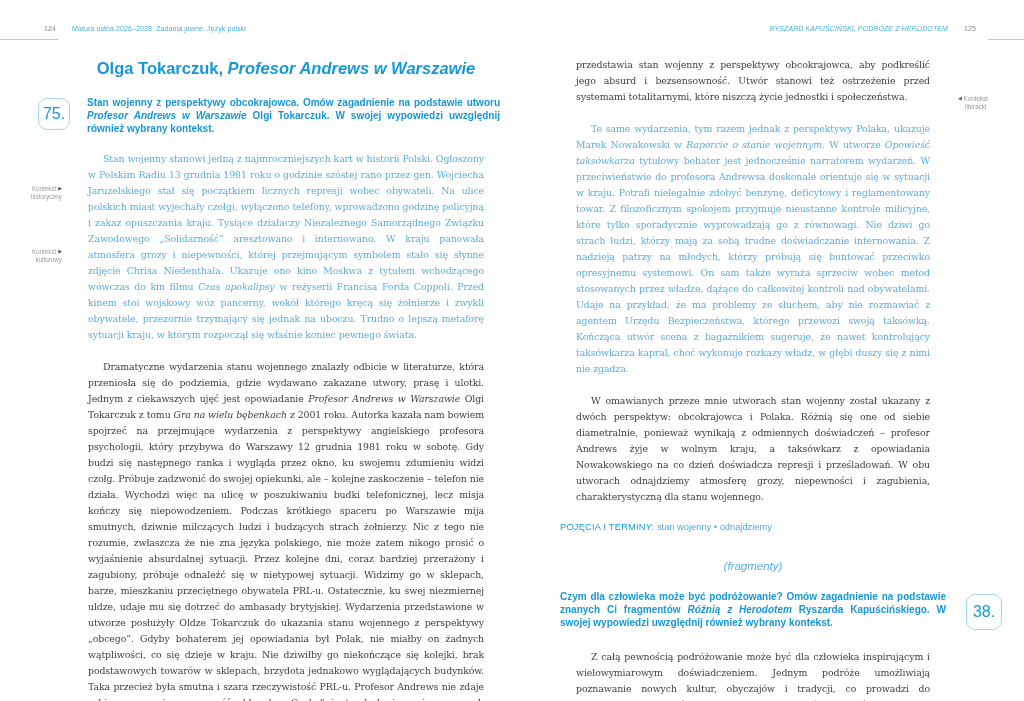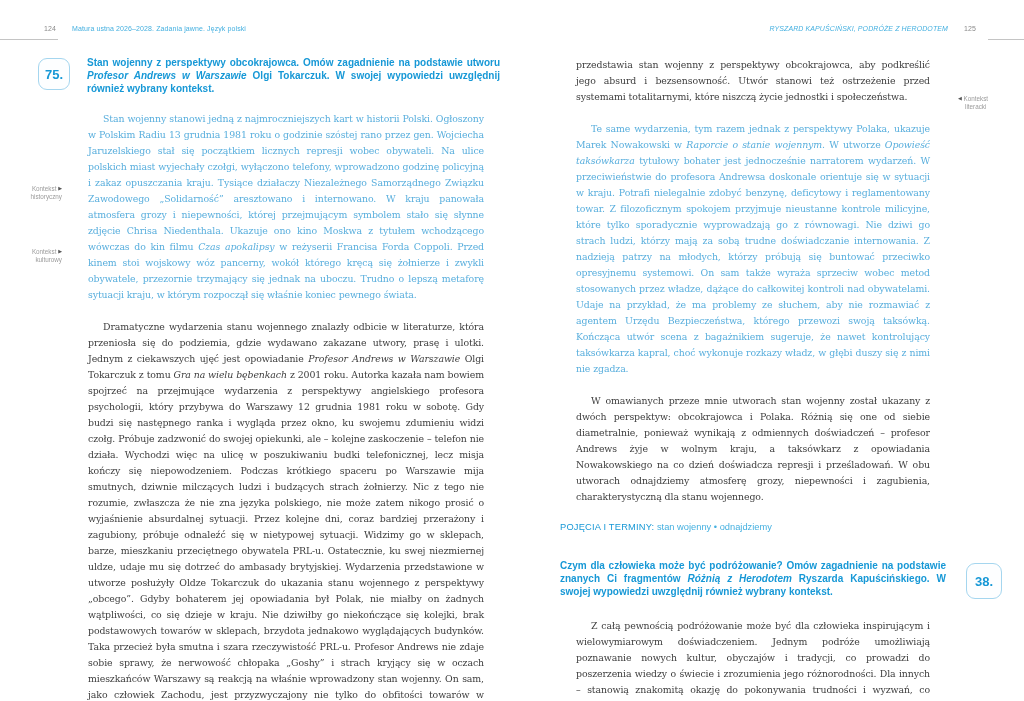--- a/index.html
+++ b/index.html
@@ -38,21 +38,21 @@
   .section-subtitle{
     text-align:center;font-size:11.5px;font-style:italic;color:#58aedd;line-height:15px;margin-top:4px;
   }
 
   .task-row{display:flex;align-items:flex-start;}
   .task-row-left{margin-top:20px;margin-left:-34px;}
   .task-row-right{margin-top:16px;margin-right:-56px;}
   .task-box{
     width:30px;height:30px;border:1px solid #a5d6ef;border-radius:9px;background:#fdfeff;
     display:flex;align-items:center;justify-content:center;flex:0 0 auto;
-    font-size:13px;font-weight:bold;color:#1798d6;
+    font-size:16px;font-weight:normal;color:#1798d6;
   }
   .task-box-76{width:34px;height:34px;margin-top:4px;}
   .task-text{
     flex:1;font-size:10px;font-weight:bold;color:#1798d6;line-height:13px;
     text-align:justify;
   }
   .task-row-left .task-text{margin-left:17px;margin-top:-2px;}
   .task-row-right .task-text{margin-right:20px;}
 
   .body-text{font-family:"DejaVu Serif","Liberation Serif",serif;font-size:9.4px;line-height:16px;text-align:justify;letter-spacing:-0.1px;}
@@ -84,20 +84,21 @@
     <span class="arr">▶</span><br>
     <span>historyczny</span>
   </div>
   <div class="mnote mnote-left" style="top:247px;">
     <span>Kontekst</span>
     <span class="arr">▶</span><br>
     <span>kulturowy</span>
   </div>
 
   <div class="content-left">
+    <h1 class="section-title" style="margin:0;"><span>Olga Tokarczuk, </span><span class="it">Profesor Andrews w Warszawie</span></h1>
 
     <div class="task-row task-row-left">
       <div class="task-box">75.</div>
       <div class="task-text"><span>Stan wojenny z perspektywy obcokrajowca. Omów zagadnienie na podstawie utworu </span><span class="it">Profesor Andrews w Warszawie</span><span> Olgi Tokarczuk. W swojej wypowiedzi uwzględnij również wybrany kontekst.</span></div>
     </div>
 
     <div class="body-text bodyblock-left">
       <p class="ind c-blue"><span>Stan wojenny stanowi jedną z najmroczniejszych kart w historii Polski. Ogłoszony w Polskim Radiu 13 grudnia 1981 roku o godzinie szóstej rano przez gen. Wojciecha Jaruzelskiego stał się początkiem licznych represji wobec obywateli. Na ulice polskich miast wyjechały czołgi, wyłączono telefony, wprowadzono godzinę policyjną i zakaz opuszczania kraju. Tysiące działaczy Niezależnego Samorządnego Związku Zawodowego „Solidarność” aresztowano i internowano. W kraju panowała atmosfera grozy i niepewności, której przejmującym symbolem stało się słynne zdjęcie Chrisa Niedenthala. Ukazuje ono kino Moskwa z tytułem wchodzącego wówczas do kin filmu </span><span class="it">Czas apokalipsy</span><span> w reżyserii Francisa Forda Coppoli. Przed kinem stoi wojskowy wóz pancerny, wokół którego kręcą się żołnierze i zwykli obywatele, przezornie trzymający się jednak na uboczu. Trudno o lepszą metaforę sytuacji kraju, w którym rozpoczął się właśnie koniec pewnego świata.</span></p>
       <p class="ind c-dark"><span>Dramatyczne wydarzenia stanu wojennego znalazły odbicie w literaturze, która przeniosła się do podziemia, gdzie wydawano zakazane utwory, prasę i ulotki. Jednym z ciekawszych ujęć jest opowiadanie </span><span class="it">Profesor Andrews w Warszawie</span><span> Olgi Tokarczuk z tomu </span><span class="it">Gra na wielu bębenkach</span><span> z 2001 roku. Autorka kazała nam bowiem spojrzeć na przejmujące wydarzenia z perspektywy angielskiego profesora psychologii, który przybywa do Warszawy 12 grudnia 1981 roku w sobotę. Gdy budzi się następnego ranka i wygląda przez okno, ku swojemu zdumieniu widzi czołg. Próbuje zadzwonić do swojej opiekunki, ale – kolejne zaskoczenie – telefon nie działa. Wychodzi więc na ulicę w poszukiwaniu budki telefonicznej, lecz misja kończy się niepowodzeniem. Podczas krótkiego spaceru po Warszawie mija smutnych, dziwnie milczących ludzi i budzących strach żołnierzy. Nic z tego nie rozumie, zwłaszcza że nie zna języka polskiego, nie może zatem nikogo prosić o wyjaśnienie absurdalnej sytuacji. Przez kolejne dni, coraz bardziej przerażony i zagubiony, próbuje odnaleźć się w nietypowej sytuacji. Widzimy go w sklepach, barze, mieszkaniu przeciętnego obywatela PRL-u. Ostatecznie, ku swej niezmiernej uldze, udaje mu się dotrzeć do ambasady brytyjskiej. Wydarzenia przedstawione w utworze posłużyły Oldze Tokarczuk do ukazania stanu wojennego z perspektywy „obcego”. Gdyby bohaterem jej opowiadania był Polak, nie miałby on żadnych wątpliwości, co się dzieje w kraju. Nie dziwiłby go niekończące się kolejki, brak podstawowych towarów w sklepach, brzydota jednakowo wyglądających budynków. Taka przecież była smutna i szara rzeczywistość PRL-u. Profesor Andrews nie zdaje sobie sprawy, że nerwowość chłopaka „Goshy” i strach kryjący się w oczach mieszkańców Warszawy są reakcją na właśnie wprowadzony stan wojenny. On sam, jako człowiek Zachodu, jest przyzwyczajony nie tylko do obfitości towarów w sklepach, ale przede wszystkim do wolności, która Polakom została brutalnie odebrana. W Wielkiej Brytanii, skąd przyjechał profesor Andrews, władze nie ograniczają dostępu obywateli do informacji, a bagaże nie znikają w niejasnych okolicznościach. Opowiadanie Olgi Tokarczuk</span></p>
     </div>
@@ -122,20 +123,21 @@
       <p class="ind c-dark"><span>W omawianych przeze mnie utworach stan wojenny został ukazany z dwóch perspektyw: obcokrajowca i Polaka. Różnią się one od siebie diametralnie, ponieważ wynikają z odmiennych doświadczeń – profesor Andrews żyje w wolnym kraju, a taksówkarz z opowiadania Nowakowskiego na co dzień doświadcza represji i prześladowań. W obu utworach odnajdziemy atmosferę grozy, niepewności i zagubienia, charakterystyczną dla stanu wojennego.</span></p>
     </div>
 
     <div class="terms-row">
       <span class="terms-label">POJĘCIA I TERMINY:</span>
       <span class="terms-value">stan wojenny • odnajdziemy</span>
     </div>
 
 
     <div class="sec2-title-wrap">
+      <div class="section-subtitle">(fragmenty)</div>
     </div>
 
     <div class="task-row task-row-right">
       <div class="task-text"><span>Czym dla człowieka może być podróżowanie? Omów zagadnienie na podstawie znanych Ci fragmentów </span><span class="it">Różnią z Herodotem</span><span> Ryszarda Kapuścińskiego. W swojej wypowiedzi uwzględnij również wybrany kontekst.</span></div>
       <div class="task-box task-box-76">38.</div>
     </div>
 
     <div class="body-text sec2-para">
       <p class="ind c-dark"><span>Z całą pewnością podróżowanie może być dla człowieka inspirującym i wielowymiarowym doświadczeniem. Jednym podróże umożliwiają poznawanie nowych kultur, obyczajów i tradycji, co prowadzi do poszerzenia wiedzy o świecie i zrozumienia jego różnorodności. Dla innych – stanowią znakomitą okazję do pokonywania trudności i wyzwań, co wzmacnia charakter i uczy radzenia sobie w nieprzewidzianych sytuacjach. Jeszcze inni widzą w podróżowaniu źródło ekscytujących przeżyć i niezapomnianych wspomnień. Różnorodność aspektów podróżowania i to,</span></p>
     </div>

